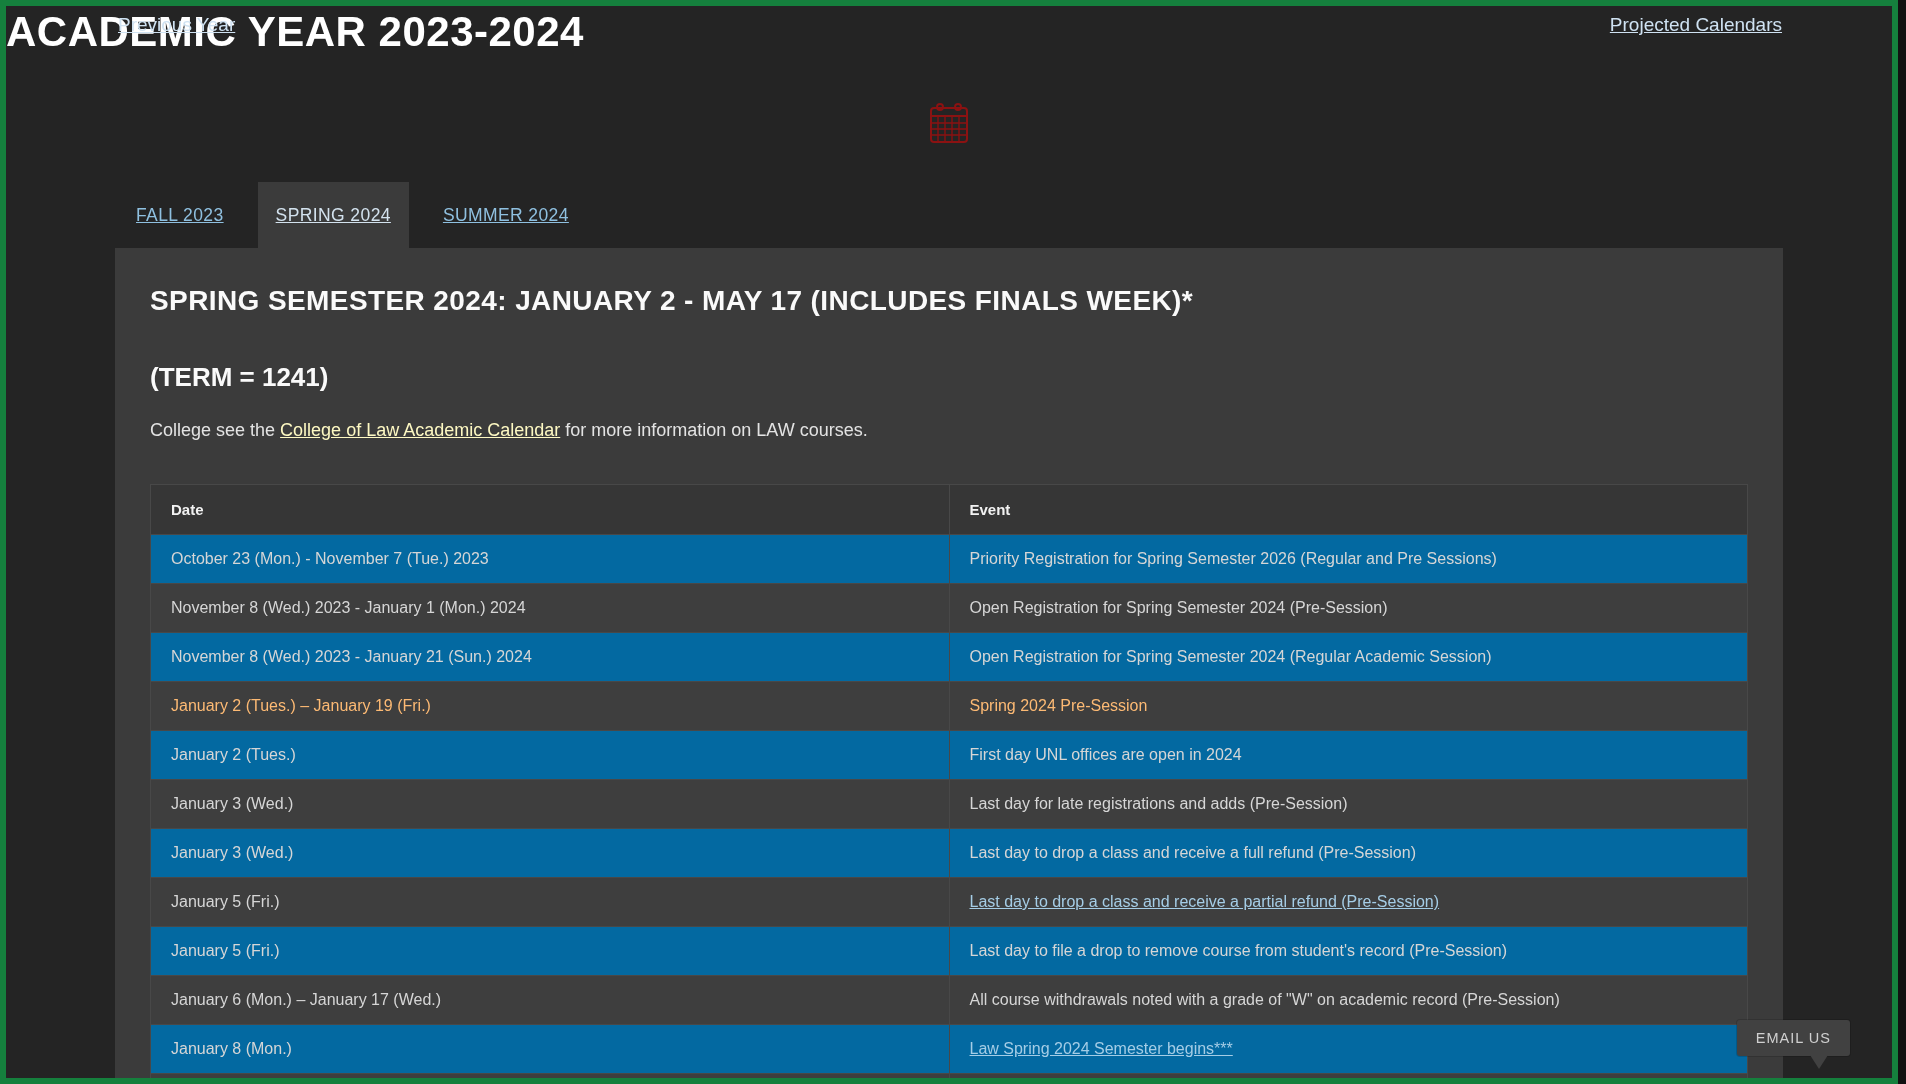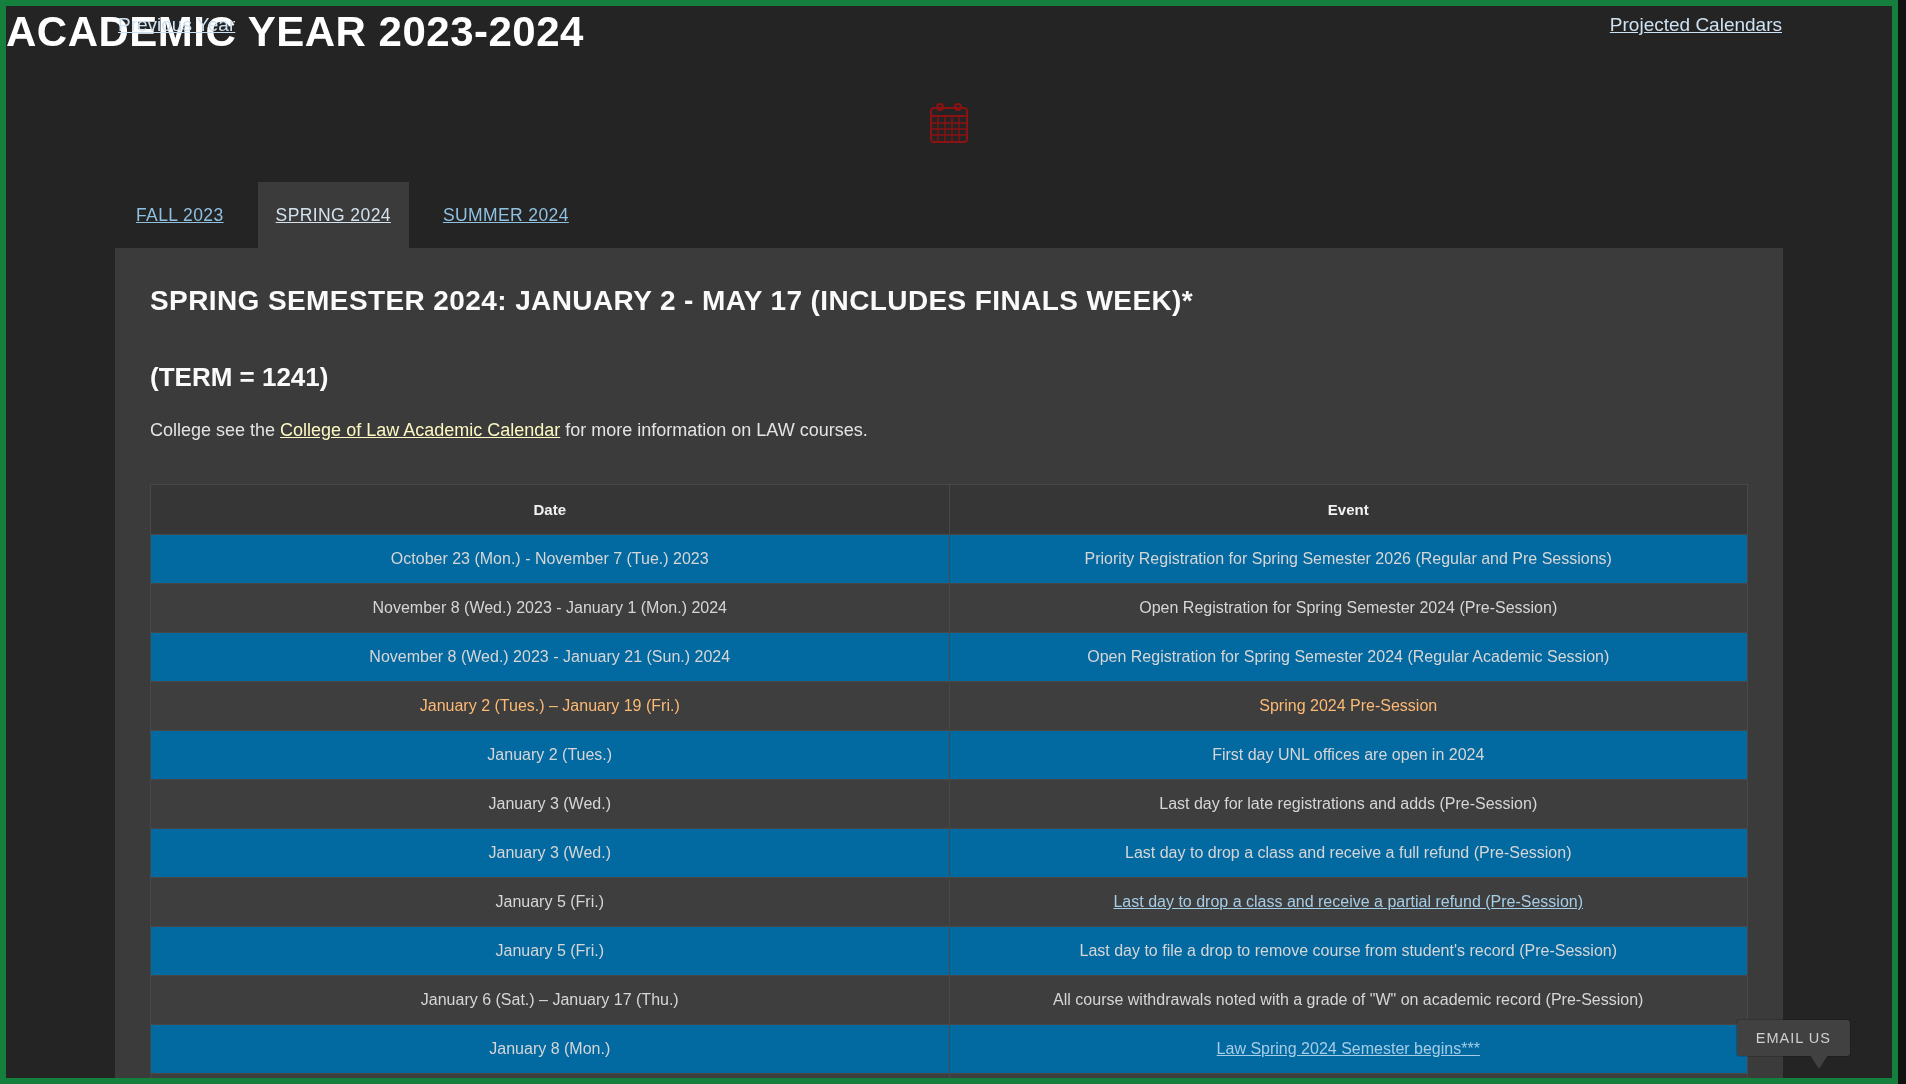--- a/index.html
+++ b/index.html
@@ -66,21 +66,21 @@
   .note a { color: #fef9c3; text-decoration: underline; cursor: pointer; }
 
   
   table.cal {
     margin-top: 42px; width: 100%;
     border-collapse: collapse;
     border: 1px solid #4d4d4d;
   }
   table.cal th, table.cal td {
     border: 1px solid #484848;
-    text-align: center; vertical-align: middle;
+    text-align: left; vertical-align: middle;
     padding: 14px 20px;
     width: 50%;
   }
   table.cal th {
     font-size: 15px; color: #f2f2f2; font-weight: bold;
     background: #363636; height: 50px;
   }
   table.cal td { font-size: 16px; color: #d6d6d6; height: 49px; }
   tr.even td { background: #0369a1; }
   tr.odd  td { background: #3e3e3e; }
@@ -183,21 +183,21 @@
           </tr>
           <tr class="odd">
             <td>January 5 (Fri.)</td>
             <td><a>Last day to drop a class and receive a partial refund (Pre-Session)</a></td>
           </tr>
           <tr class="even">
             <td>January 5 (Fri.)</td>
             <td>Last day to file a drop to remove course from student's record (Pre-Session)</td>
           </tr>
           <tr class="odd">
-            <td>January 6 (Sat.) – January 17 (Thu.)</td>
+            <td>January 6 (Mon.) – January 17 (Wed.)</td>
             <td>All course withdrawals noted with a grade of "W" on academic record (Pre-Session)</td>
           </tr>
           <tr class="even">
             <td>January 8 (Mon.)</td>
             <td><a>Law Spring 2024 Semester begins***</a></td>
           </tr>
           <tr class="odd">
             <td>January 10 (Wed.)</td>
             <td>Last day to change a course registration to or from "Pass/No Pass" (Pre-Session)</td>
           </tr>

